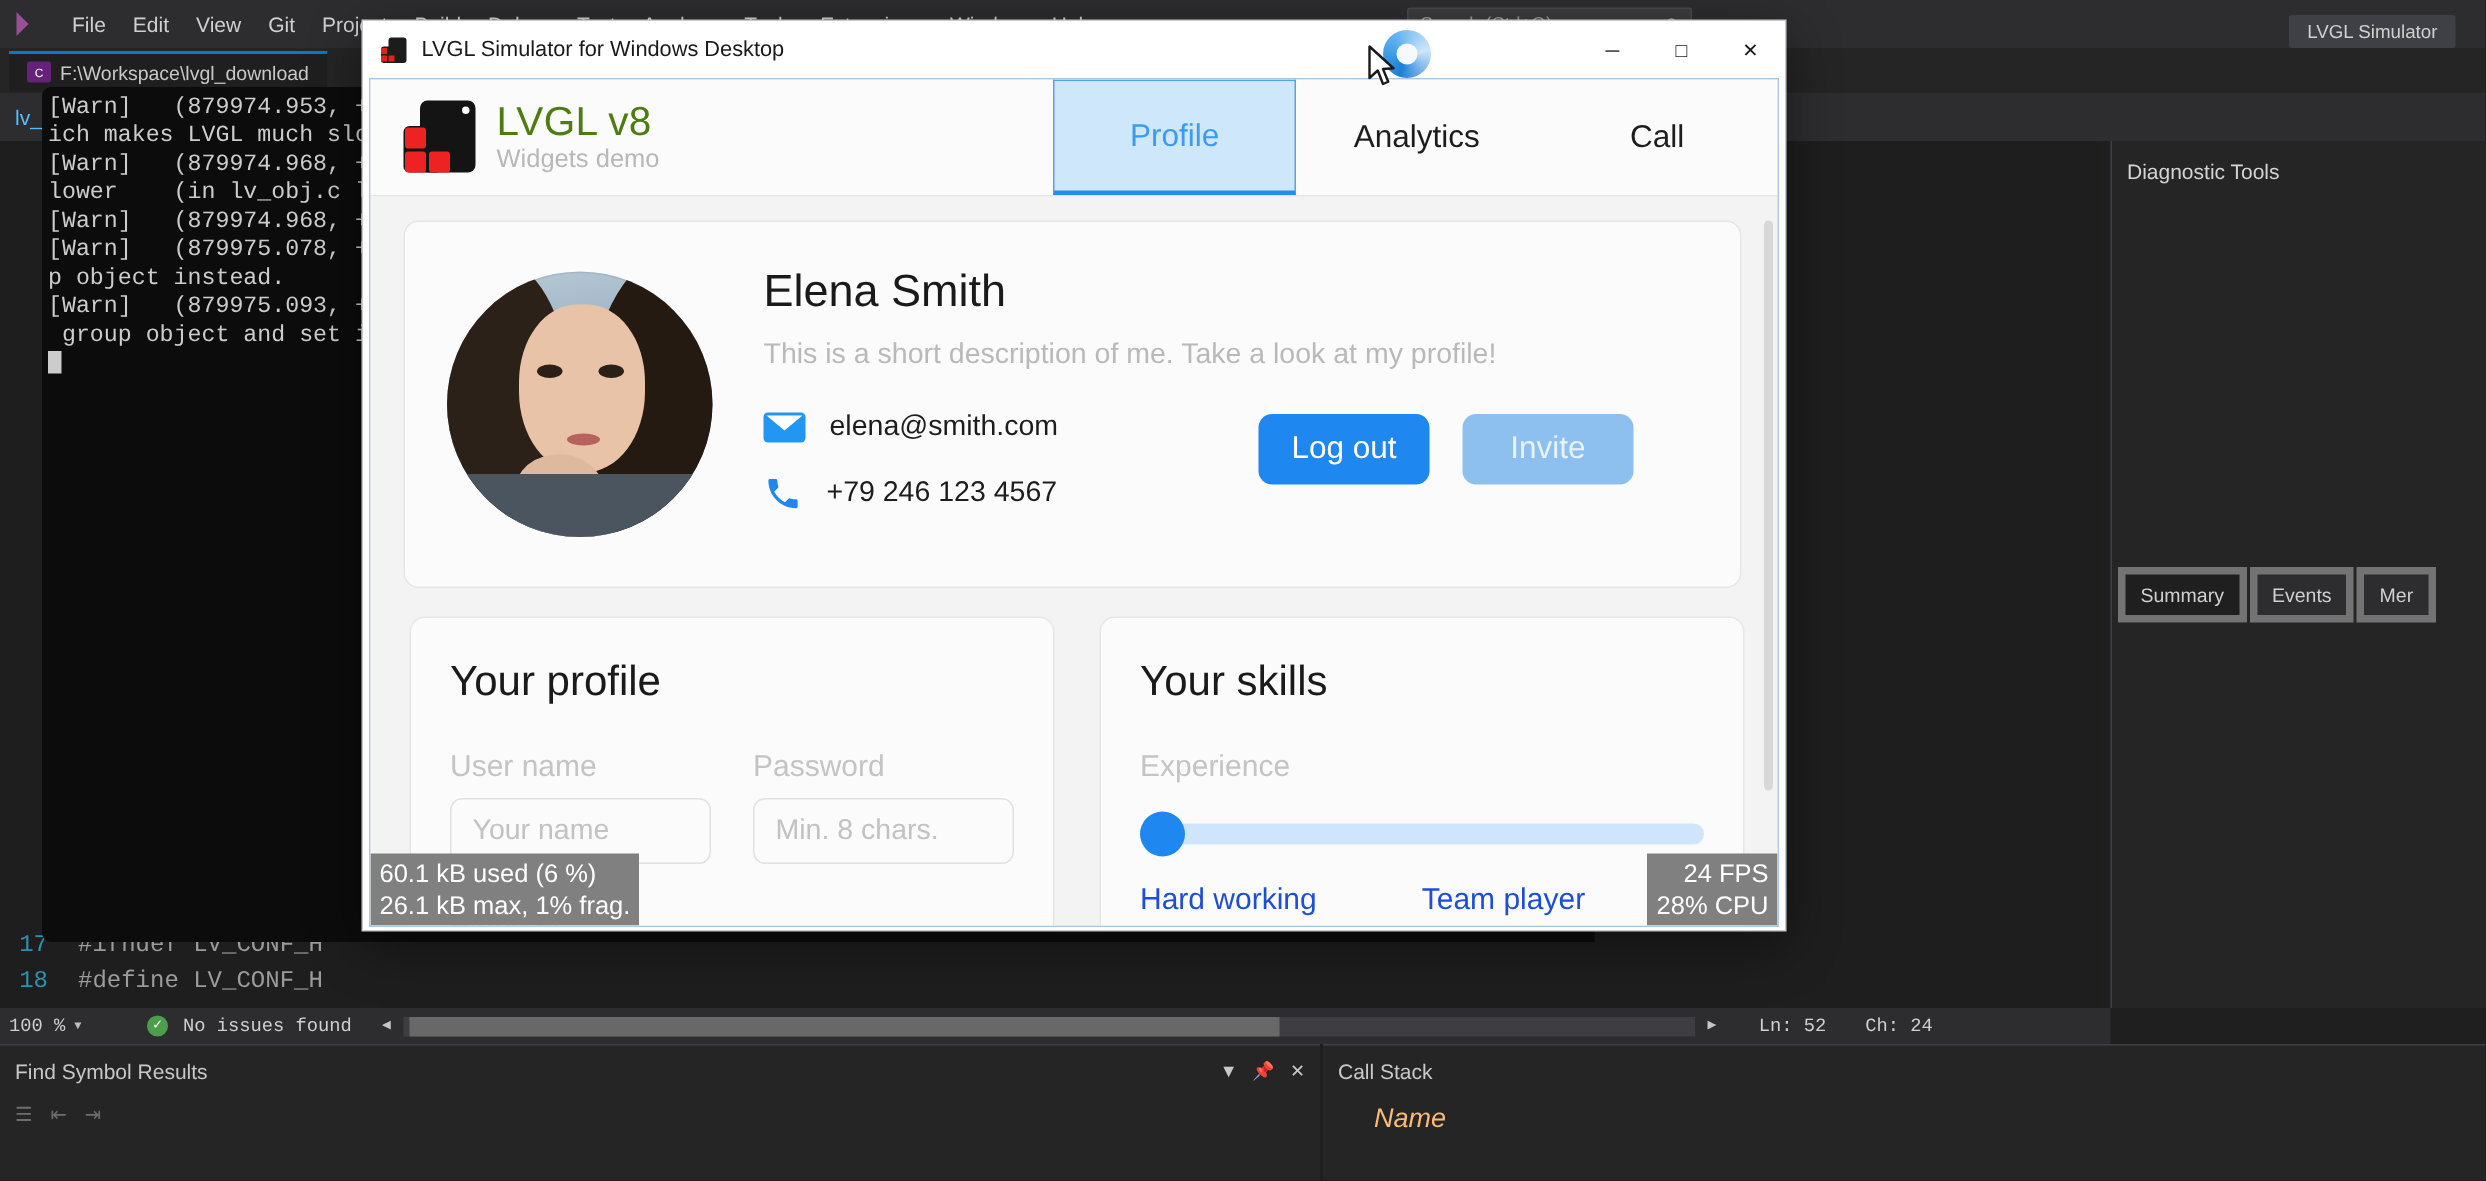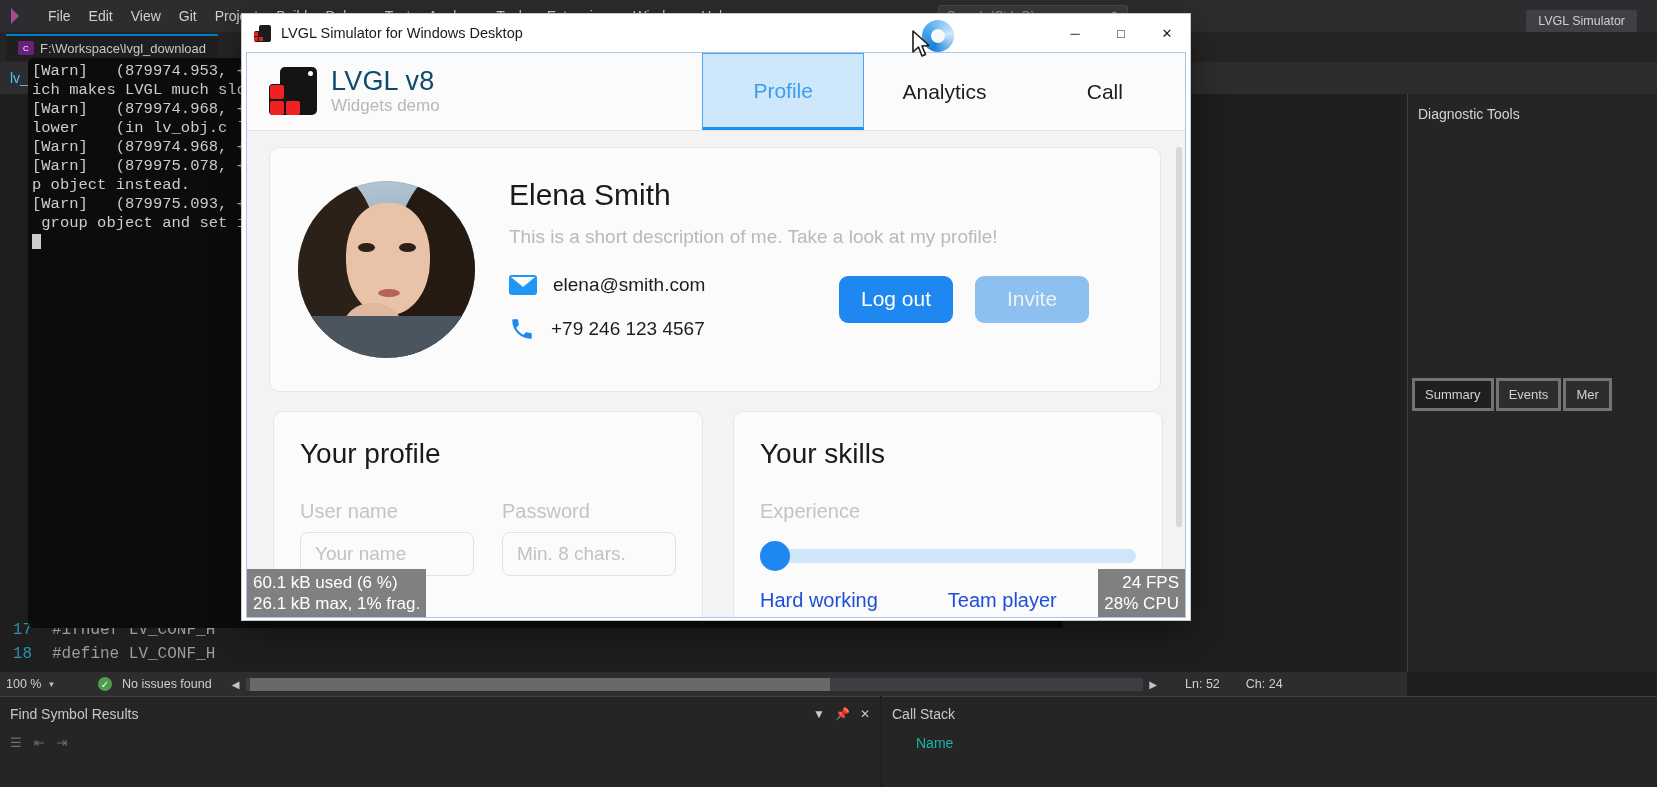--- a/index.html
+++ b/index.html
@@ -89,21 +89,21 @@
   }
   .v-arrow {
     position: absolute; left: 0; width: 14px; height: 14px;
     color: #c5c5c5; font-size: 9px; text-align: center; line-height: 14px;
   }
 
   
   .vs-statusstrip {
     position: absolute; left: 0; top: 672px; width: 1407px; height: 24px;
     background: #2d2d30; display: flex; align-items: center;
-    color: #cfcfcf; font-size: 12.5px; gap: 10px; padding: 0 6px;
+    color: #cfcfcf; font-size: 12.5px; gap: 10px; padding: 0 6px; font-family: Liberation Mono, monospace;
   }
   .zoombox {
     display: flex; align-items: center; gap: 6px; width: 82px;
   }
   .zoom-caret { font-size: 8px; color: #bdbdbd; }
   .ok-badge {
     width: 14px; height: 14px; border-radius: 50%;
     background: #4d9d4d; color: #fff; font-size: 10px;
     display: flex; align-items: center; justify-content: center;
   }
@@ -124,40 +124,40 @@
     position: absolute; left: 1407px; top: 94px; width: 250px; height: 578px;
     background: #252526; border-left: 1px solid #3f3f46;
   }
   .diag-title {
     color: #d4d4d4; font-size: 14px; padding: 12px 10px 8px 10px;
   }
   .diag-tabs {
     position: absolute; left: 4px; top: 284px; display: flex; gap: 2px;
   }
   .diag-tab {
-    background: #2d2d30; border: 3px solid #737373; color: #d0d0d0;
+    background: #2d2d30; border: 5px solid #737373; color: #d0d0d0;
     font-size: 13px; padding: 6px 10px;
   }
   .diag-tab.active { background: #1f1f1f; }
 
   
   .dock {
     position: absolute; top: 696px; height: 91px; background: #252526;
     border-top: 1px solid #3f3f46;
   }
   .dock.left { left: 0; width: 880px; }
   .dock.right { left: 882px; width: 775px; }
   .dock-head {
     display: flex; align-items: center; height: 34px; padding: 0 10px;
     color: #c8c8c8; font-size: 14px;
   }
   .dock-head .spacer { flex: 1; }
   .dock-icon { color: #c8c8c8; font-size: 12px; margin-left: 10px; }
   .dock-subhead {
-    color: #14b8a6; font-size: 14px; padding: 4px 0 0 34px;
+    color: #fdba74; font-size: 18px; padding: 4px 0 0 34px; font-style: italic;
   }
   .dock-toolbar {
     display: flex; gap: 12px; padding: 4px 0 0 10px; color: #6e6e6e; font-size: 13px;
   }
 
   
   .console {
     position: absolute; left: 28px; top: 58px; width: 1035px; height: 570px;
     background: #0c0c0c; color: #cccccc;
     font-family: "Liberation Mono", monospace; font-size: 15.5px;
@@ -232,21 +232,21 @@
     background: #ee2222; border-radius: 2px;
   }
   .lv-logo .r2 {
     position: absolute; left: 1px; top: 34px; width: 14px; height: 14px;
     background: #ee2222; border-radius: 2px;
   }
   .lv-logo .r3 {
     position: absolute; left: 17px; top: 34px; width: 14px; height: 14px;
     background: #ee2222; border-radius: 2px;
   }
-  .lv-brand-title { font-size: 27px; color: #0c4a6e; line-height: 1.08; letter-spacing: .2px;}
+  .lv-brand-title { font-size: 27px; color: #4d7c0f; line-height: 1.08; letter-spacing: .2px;}
   .lv-brand-sub { font-size: 17px; color: #b8b8b8; line-height: 1.2; }
 
   .lv-tabs { display: flex; height: 100%; flex: 1; }
   .lv-tab {
     flex: 1; display: flex; align-items: center; justify-content: center;
     font-size: 21px; color: #1d1d1d; height: 100%;
   }
   .lv-tab.active {
     color: #3b9bf0; background: #cfe7fb;
     border: 1px solid #4ea4f2; border-bottom: 3px solid #1d8ff0;

